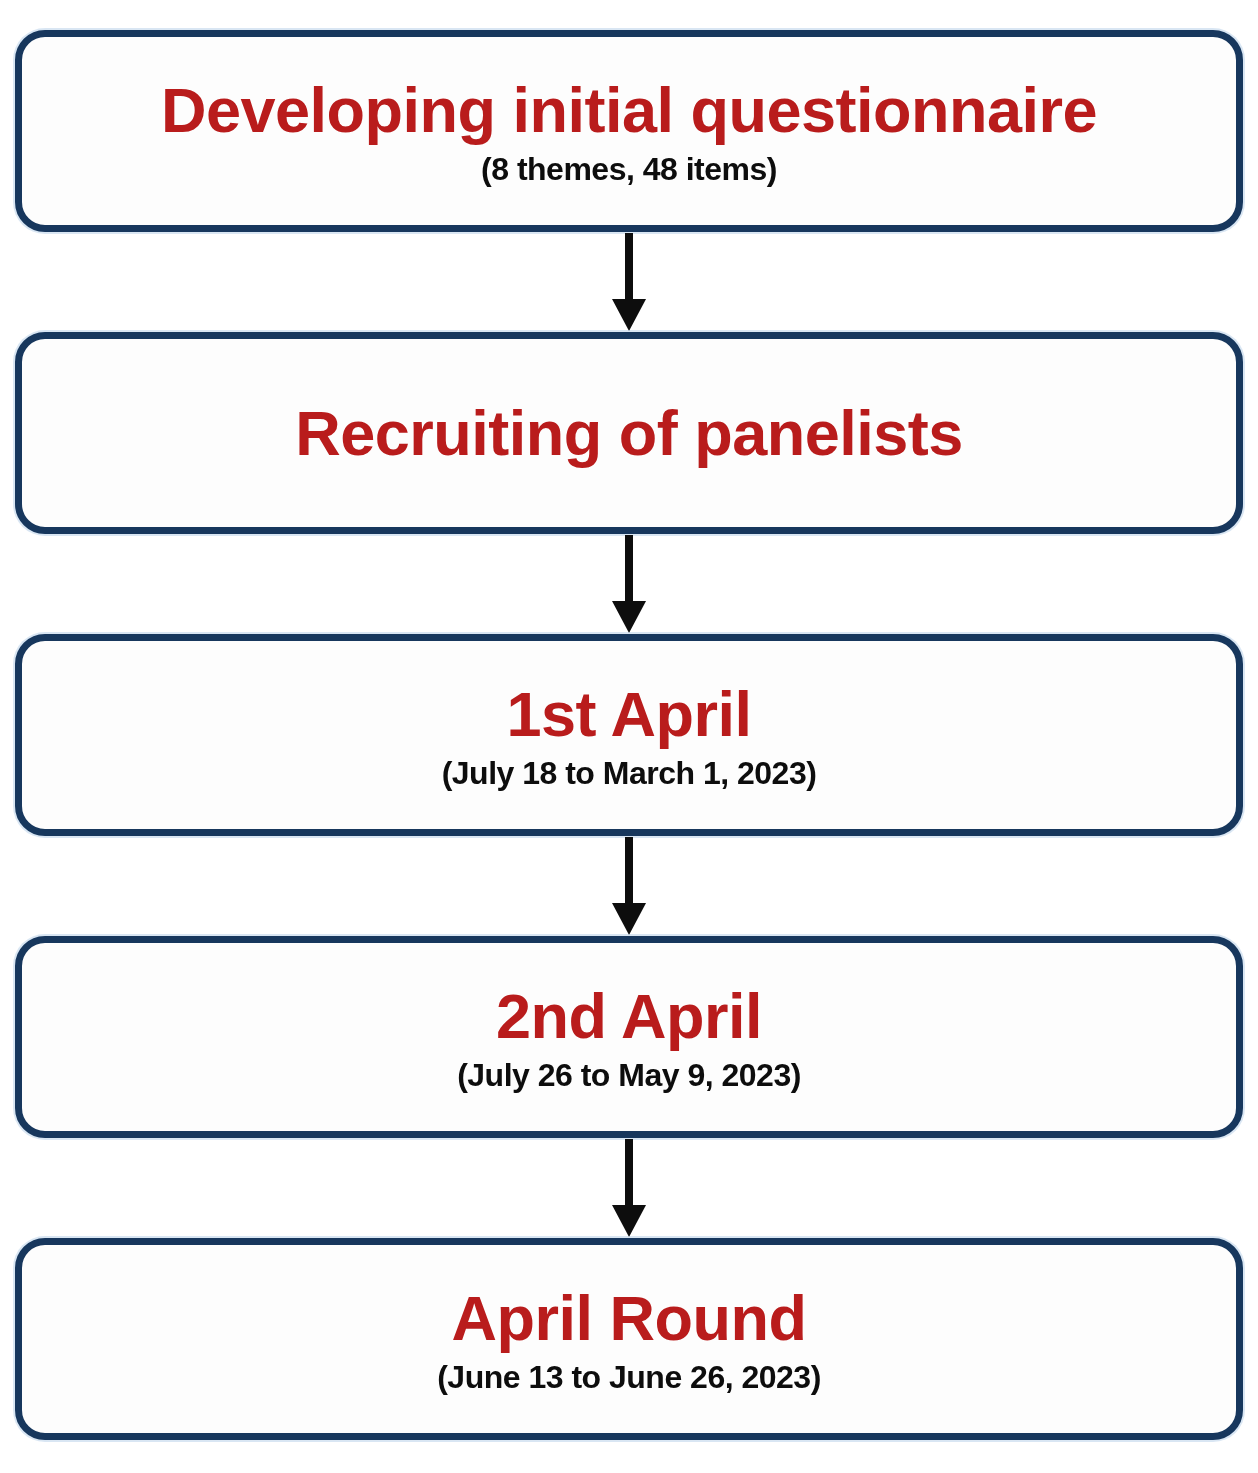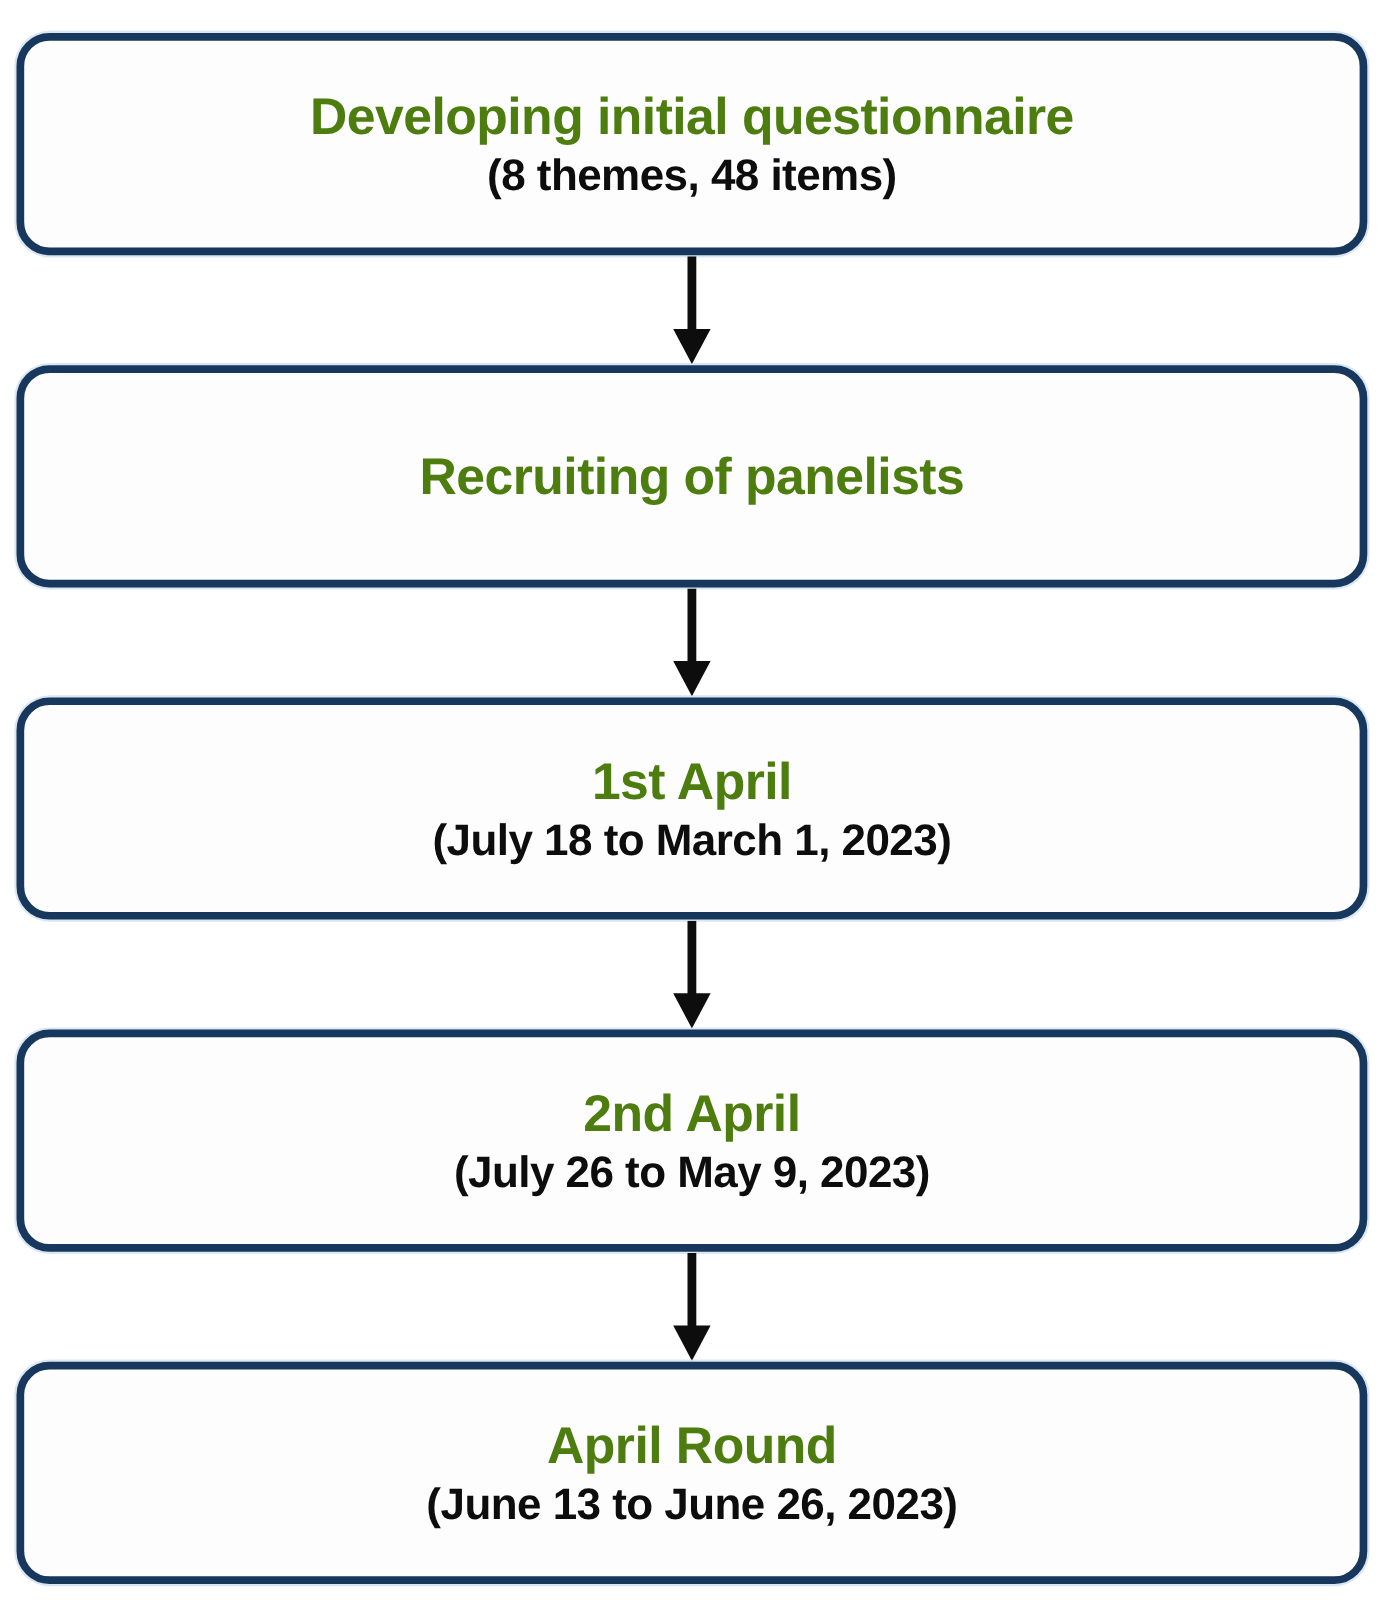--- a/index.html
+++ b/index.html
@@ -27,29 +27,29 @@
     box-shadow: 0 0 0 2px rgba(170, 200, 228, 0.45);
     display: flex;
     flex-direction: column;
     align-items: center;
     justify-content: center;
     text-align: center;
     gap: 4px;
     padding: 8px 20px;
   }
   .box-title {
-    font-size: 47px;
+    font-size: 63px;
     font-weight: bold;
-    color: #4d7c0f;
+    color: #b91c1c;
     line-height: 1.15;
     letter-spacing: -0.5px;
     text-align: center;
   }
   .box-subtitle {
-    font-size: 40px;
+    font-size: 32px;
     font-weight: bold;
     color: #0d0d0d;
     line-height: 1.15;
     letter-spacing: -0.5px;
   }
   .box-subtitle:empty { display: none; }
   .arrow-wrap {
     height: 100px;
     display: flex;
     align-items: center;

